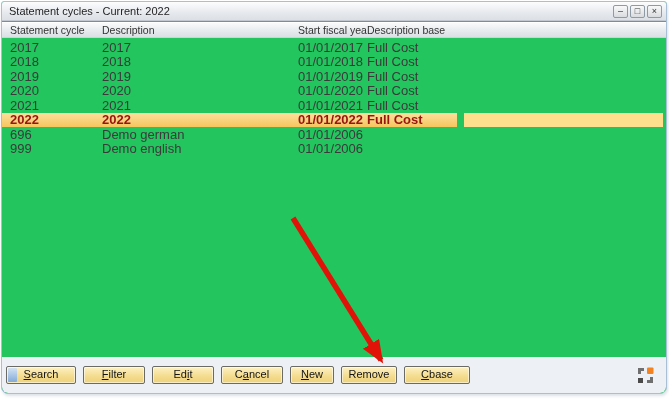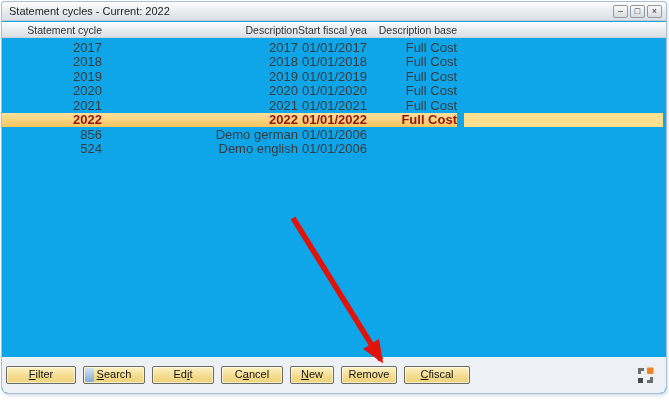--- a/index.html
+++ b/index.html
@@ -2,40 +2,40 @@
 <html><head>
 <meta charset="utf-8">
 <style>
   html,body{margin:0;padding:0;}
   body{
     width:669px;height:400px;position:relative;background:#ffffff;
     font-family:"Liberation Sans", sans-serif;-webkit-font-smoothing:antialiased;
   }
   .window{
     position:absolute;left:1px;top:1px;width:664px;height:391px;
-    border:1px solid #a9bfd6;border-radius:3px 3px 7px 7px;background:#0ea5e9;
+    border:1px solid #a9bfd6;border-radius:3px 3px 7px 7px;background:#22c55e;
     box-shadow:1px 2px 3px rgba(120,140,160,.25);overflow:hidden;
   }
   
   .titlebar{
     position:absolute;left:0;top:0;right:0;height:19px;
     background:linear-gradient(#fdfdfe,#e6e9ed 60%,#dce0e5);
     border-bottom:1px solid #c2c8cf;
     display:flex;align-items:center;padding-left:7px;box-sizing:border-box;
     font-size:11px;color:#1f1f1f;
   }
   .win-controls{position:absolute;right:4px;top:3px;display:flex;gap:2px;}
   .win-btn{
     width:15px;height:13px;border:1px solid #8f9aa5;border-radius:2px;
     background:linear-gradient(#f9f9f9,#d9dcdf);
     font-size:9px;line-height:11px;text-align:center;color:#333;
     box-sizing:border-box;cursor:default;
   }
   
-  .grid-cols{display:grid;grid-template-columns:92px 196px 69px 90px;padding-left:8px;box-sizing:border-box;text-align:right;}
+  .grid-cols{display:grid;grid-template-columns:92px 196px 69px 90px;padding-left:8px;box-sizing:border-box;}
   .table-header{
     position:absolute;left:0;right:0;top:20px;height:16px;
     background:linear-gradient(#f9fafb,#e3e7eb 70%,#dbe0e5);
     border-top:1px solid #ffffff;border-bottom:1px solid #cdd2d8;
     font-size:10.5px;color:#333;align-items:center;
   }
   .table-body{position:absolute;left:0;right:0;top:38px;}
   .row{position:relative;height:14.5px;font-size:13px;color:#3a3a3a;}
   .row-main{
     position:absolute;left:0;top:0;width:455px;height:100%;
@@ -144,45 +144,45 @@
       <div class="row-main grid-cols">
         <div class="cell">2022</div>
         <div class="cell">2022</div>
         <div class="cell">01/01/2022</div>
         <div class="cell">Full Cost</div>
       </div>
         <div class="row-ext"></div>
     </div>
     <div class="row">
       <div class="row-main grid-cols">
-        <div class="cell">856</div>
+        <div class="cell">696</div>
         <div class="cell">Demo german</div>
         <div class="cell">01/01/2006</div>
         <div class="cell"></div>
       </div>
     </div>
     <div class="row">
       <div class="row-main grid-cols">
-        <div class="cell">524</div>
+        <div class="cell">999</div>
         <div class="cell">Demo english</div>
         <div class="cell">01/01/2006</div>
         <div class="cell"></div>
       </div>
     </div>
   </div>
 
   <div class="bottom-panel">
     <div class="btn-row">
+      <div class="btn default"><span></span><span class="key">S</span><span>earch</span></div>
       <div class="btn"><span></span><span class="key">F</span><span>ilter</span></div>
-      <div class="btn default"><span></span><span class="key">S</span><span>earch</span></div>
       <div class="btn"><span>Ed</span><span class="key">i</span><span>t</span></div>
       <div class="btn"><span>C</span><span class="key">a</span><span>ncel</span></div>
       <div class="btn"><span></span><span class="key">N</span><span>ew</span></div>
       <div class="btn"><span>Remove</span><span class="key"></span><span></span></div>
-      <div class="btn"><span></span><span class="key">C</span><span>fiscal</span></div>
+      <div class="btn"><span></span><span class="key">C</span><span>base</span></div>
     </div>
 
     <svg class="resize-icon" viewBox="0 0 17 17">
       <path d="M1,1 h6 v3 h-3 v3 h-3 z" fill="#6f6f6f"></path>
       <rect x="10" y="0.5" width="6.5" height="6.5" rx="1" fill="#f58220"></rect>
       <rect x="1" y="11" width="5" height="5" fill="#4a4a4a"></rect>
       <path d="M16,16 h-6 v-3 h3 v-3 h3 z" fill="#6f6f6f"></path>
     </svg>
   </div>
 

